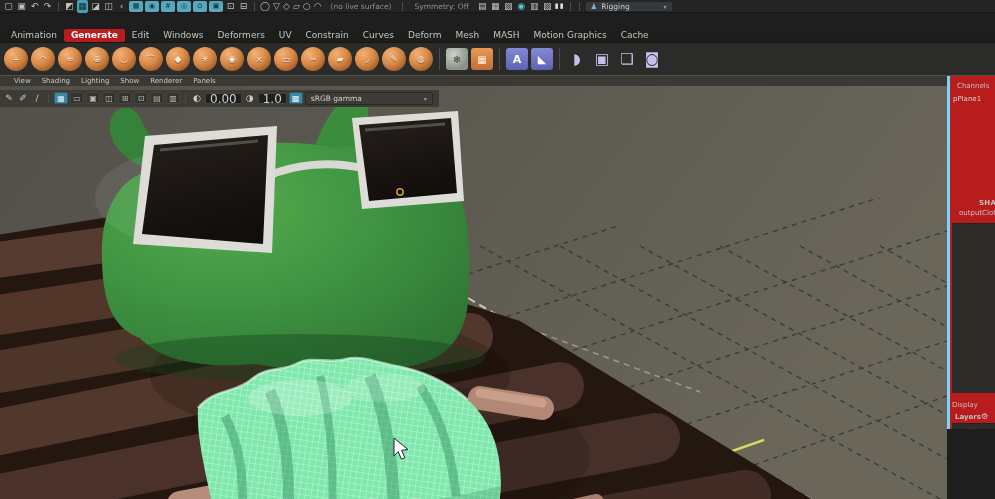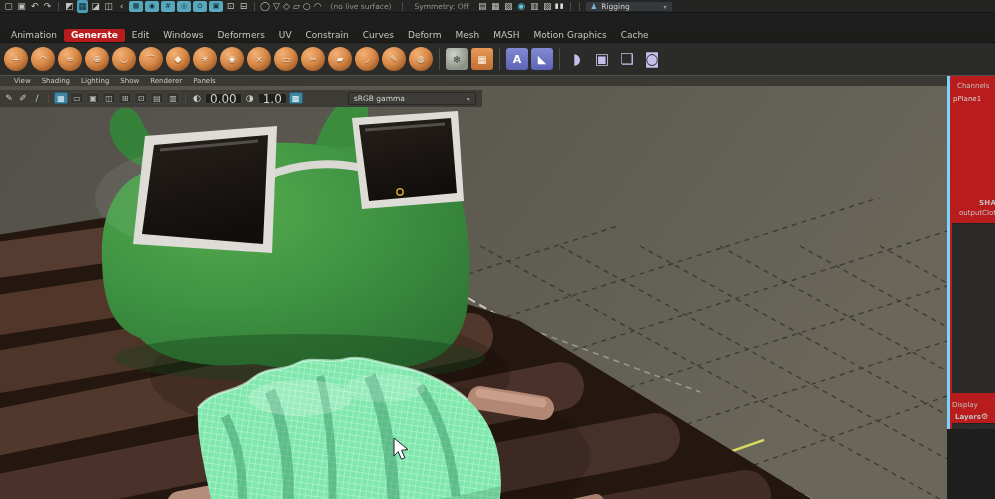--- a/index.html
+++ b/index.html
@@ -54,21 +54,21 @@
             padding-left:14px;font-size:7px;color:#c9c9c4;}
   .vp-toolbar{height:17px;background:rgba(58,57,52,.94);display:inline-flex;align-items:center;
               gap:2px;padding:0 6px 0 3px;font-size:8px;border-bottom-right-radius:2px;}
   .vp-ico{display:inline-block;min-width:12px;text-align:center;color:#c9c9c4;font-size:9px;}
   .vp-box{width:14px;height:12px;background:#333330;border:1px solid #47463f;border-radius:2px;
           font-size:8px;color:#bdbdb8;text-align:center;line-height:11px;}
   .vp-box.blue{background:#3f86a0;border-color:#2c6175;color:#e8f6fb;}
   .vp-field{height:11px;background:#1f1f1d;border:1px solid #43423c;border-radius:2px;
             color:#cfcfc9;font-size:12px;line-height:10px;padding:0 4px;min-width:26px;text-align:center;}
   .vp-dd{display:flex;align-items:center;height:13px;background:#3c3b37;border:1px solid #2a2925;
-         border-radius:2px;min-width:128px;padding:0 5px;font-size:7.5px;color:#d2d2cc;gap:4px;margin-left:43px;}
+         border-radius:2px;min-width:128px;padding:0 5px;font-size:7.5px;color:#d2d2cc;gap:4px;}
   .vp-dd .caret{margin-left:auto;font-size:6px;color:#9a9a94;}
 
   
   .right-panel{width:48px;height:353px;background:#b91c1c;border-left:3px solid #7dd3fc;
                font-size:7px;color:#c2c2bd;overflow:hidden;}
   .rp-title{padding:6px 0 0 7px;}
   .rp-obj{padding:5px 0 0 3px;color:#d6d6d0;}
   .rp-shapes{padding:96px 0 0 5px;font-weight:bold;letter-spacing:.3px;margin-left:24px;}
   .rp-node{padding:2px 0 0 9px;white-space:nowrap;color:#cscsc0;color:#c5c5c0;}
   .rp-darkbox{margin:6px 0 0 2px;width:46px;height:170px;background:#2c2b29;border-top:1px solid #222;}

